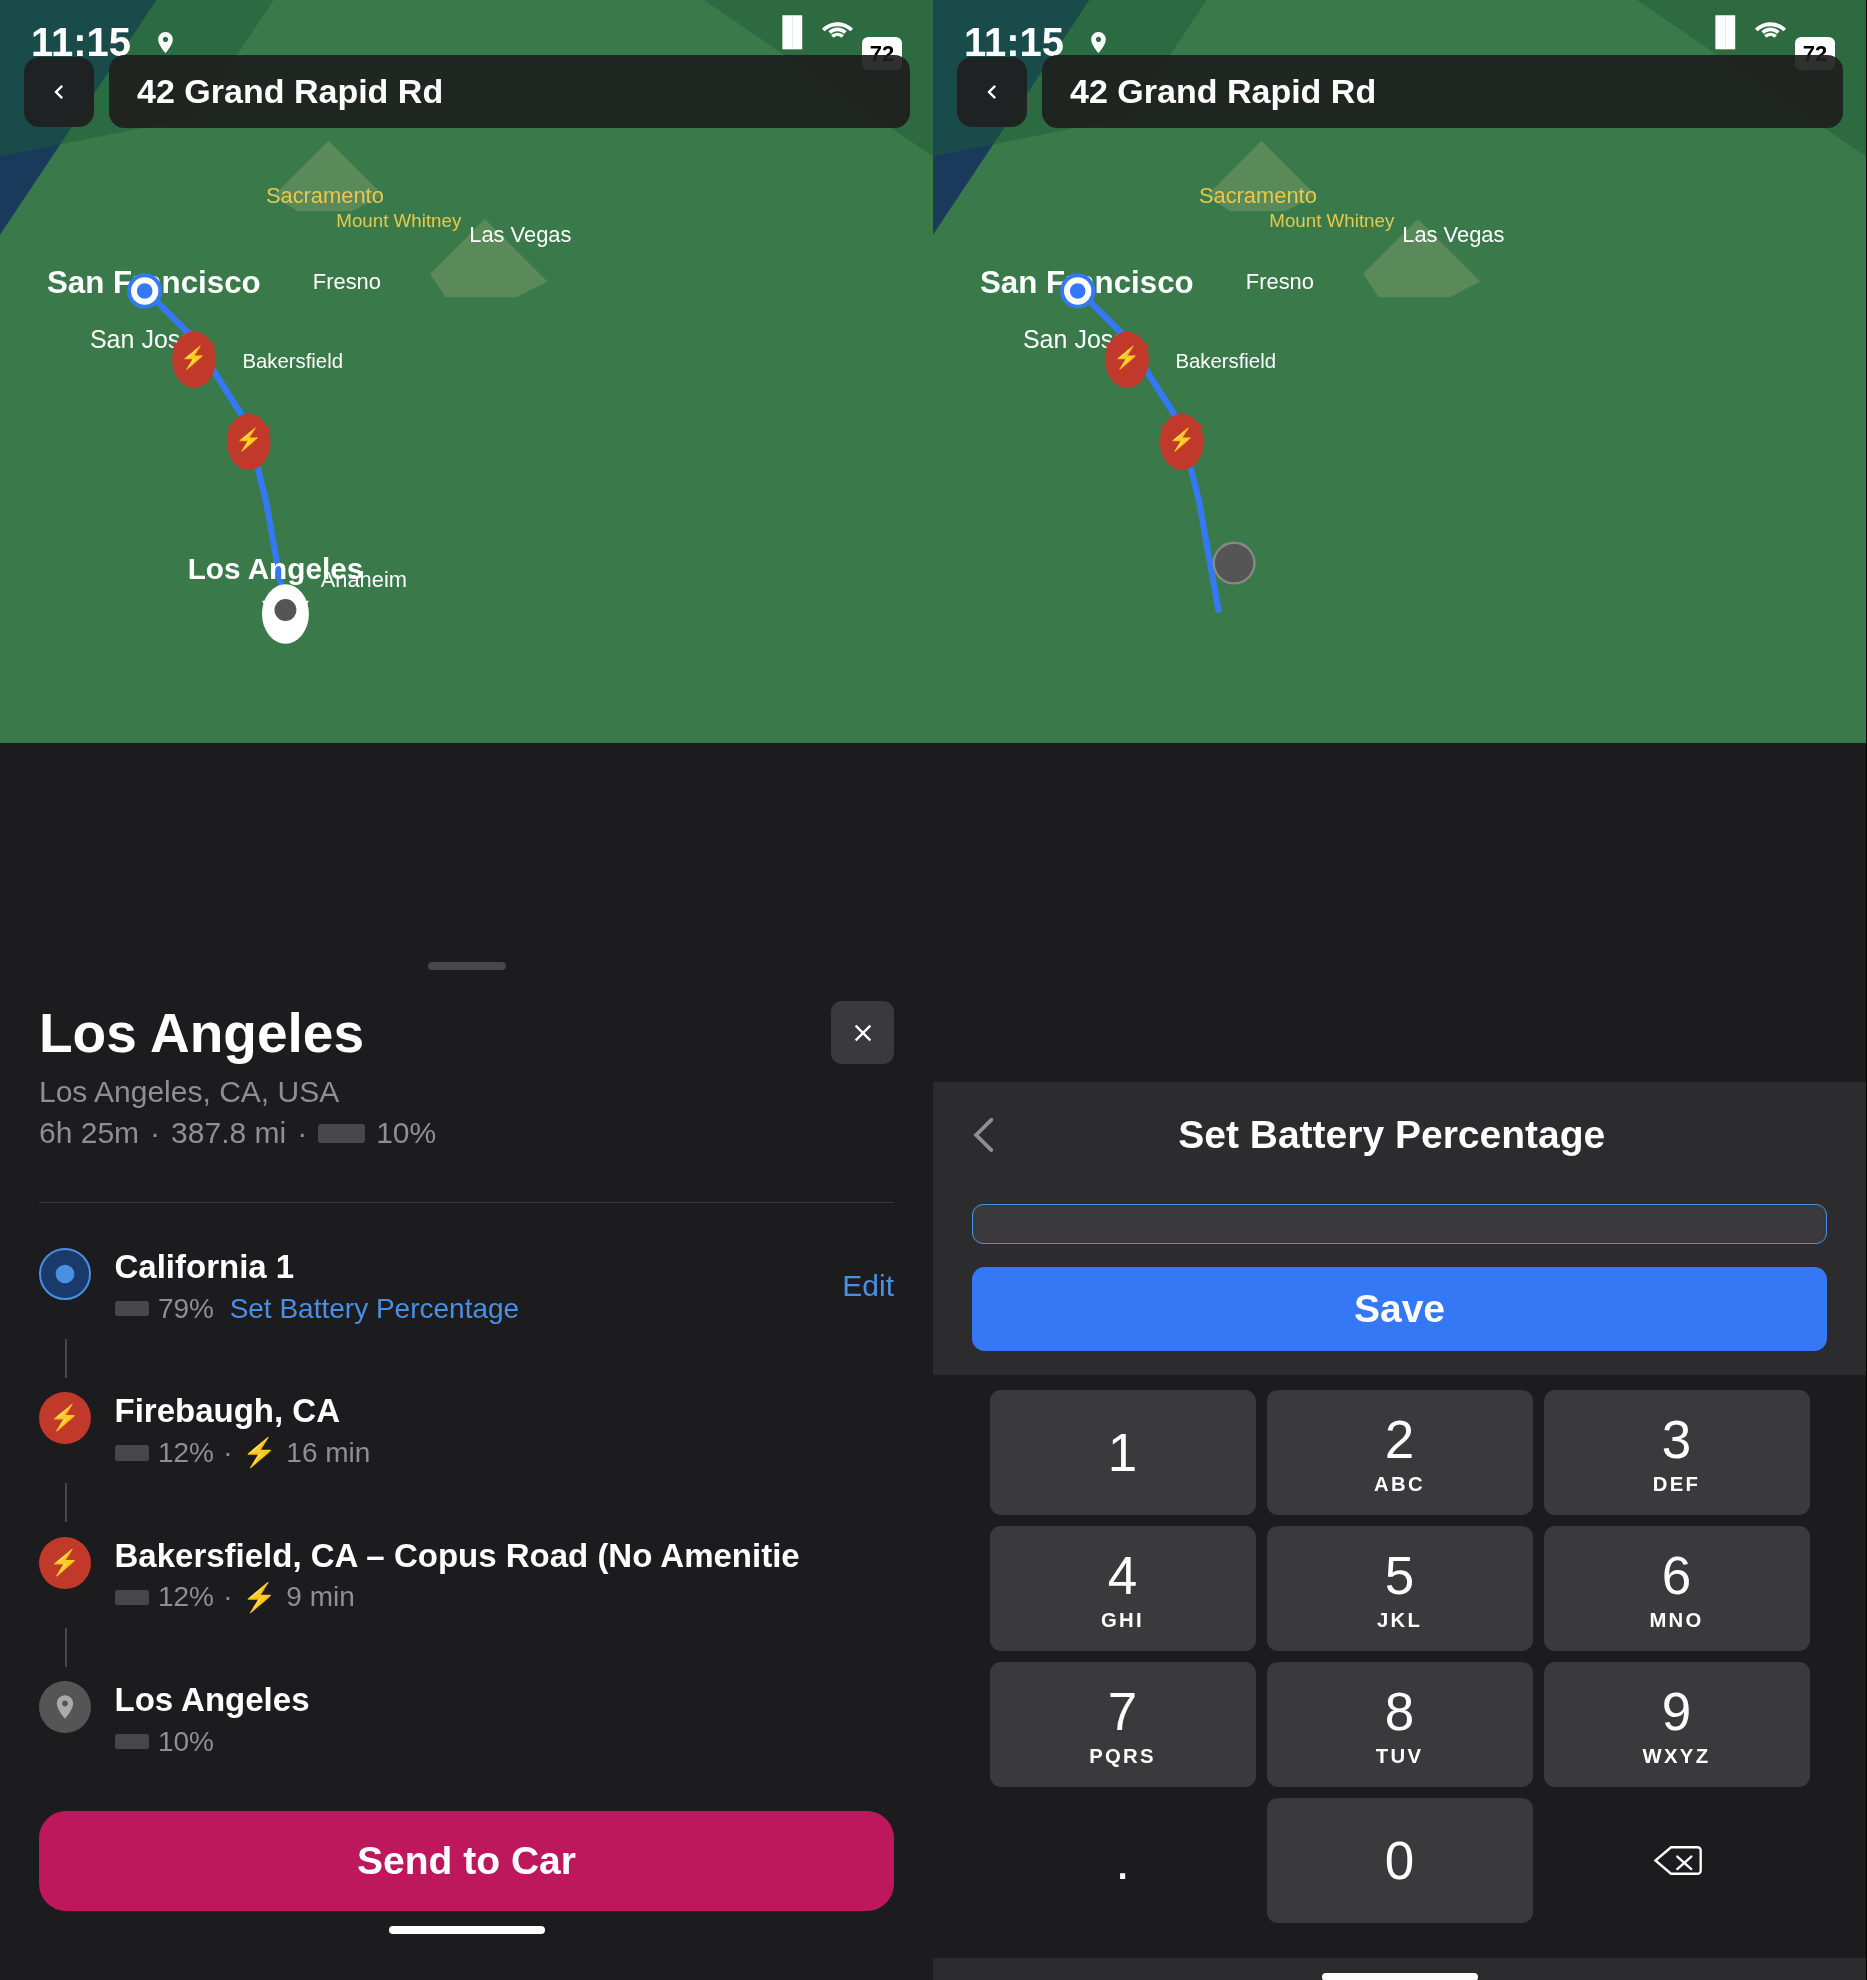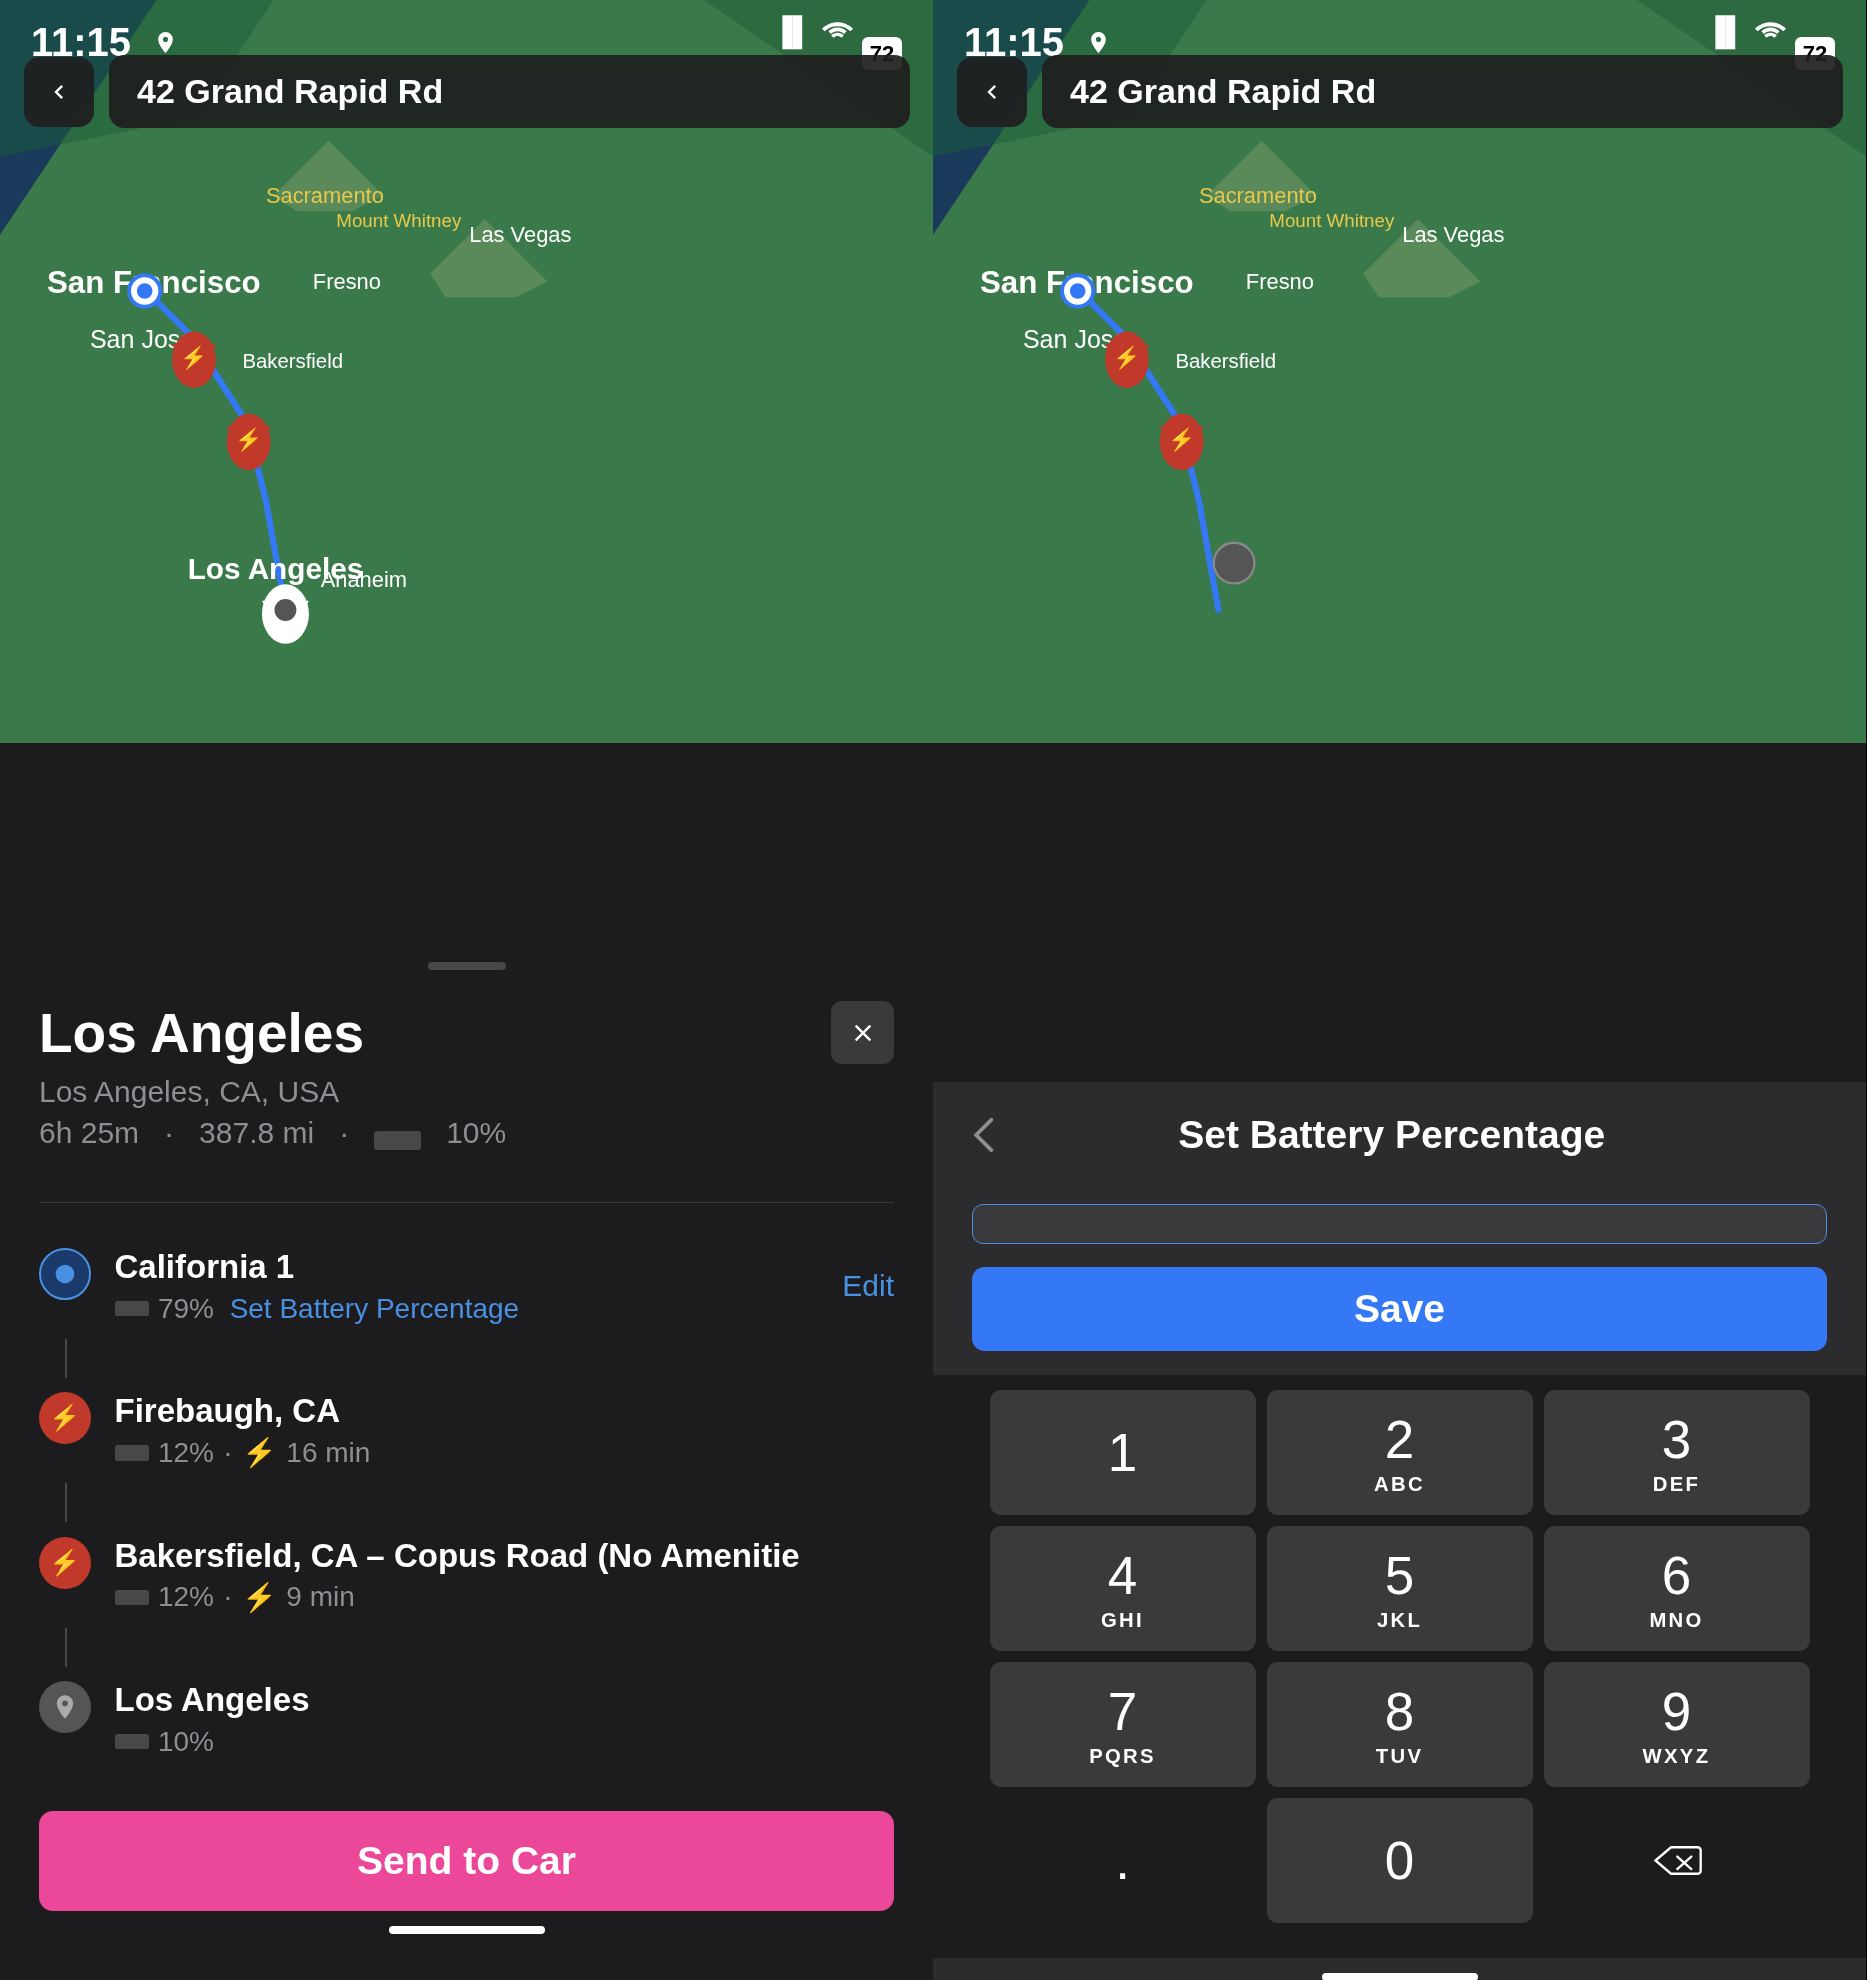--- a/index.html
+++ b/index.html
@@ -137,22 +137,22 @@
     .destination-subtitle {
       font-size: 30px;
       color: #8e8e93;
       margin-bottom: 7.8px;
     }
 
     .trip-info {
       font-size: 30px;
       color: #8e8e93;
       display: flex;
-      align-items: flex-end;
-      gap: 25px;
+      align-items: center;
+      gap: 11px;
       margin-bottom: 28px;
     }
 
     .trip-info .battery-bar-small {
       width: 47px;
       height: 19px;
       background: #48484a;
       border-radius: 3.1px;
       display: inline-block;
     }
@@ -242,26 +242,26 @@
       background: none;
       border: none;
       cursor: pointer;
       padding: 0;
       align-self: center;
     }
 
     
     .send-to-car-btn {
       width: 100%;
-      background: #ec4899;
+      background: #be185d;
       color: #fff;
       font-size: 39px;
       font-weight: 600;
       border: none;
-      border-radius: 14px;
+      border-radius: 27px;
       padding: 28px;
       cursor: pointer;
       margin-top: 31px;
       text-align: center;
     }
 
     
     .home-indicator {
       width: 156px;
       height: 7.8px;

